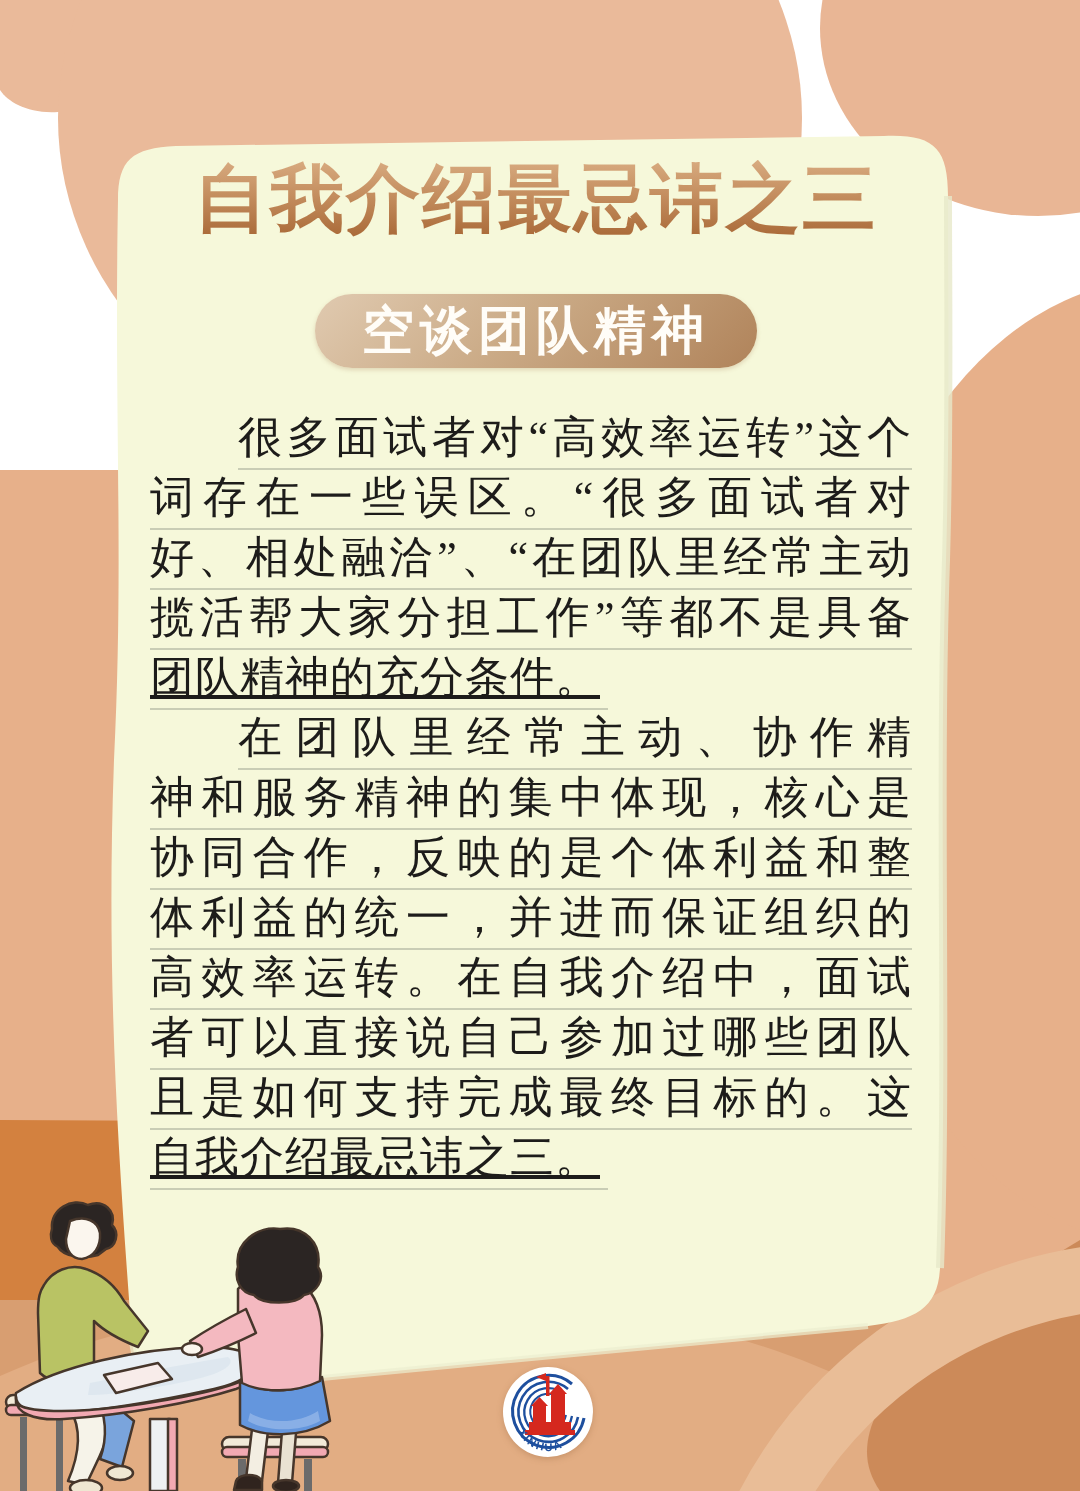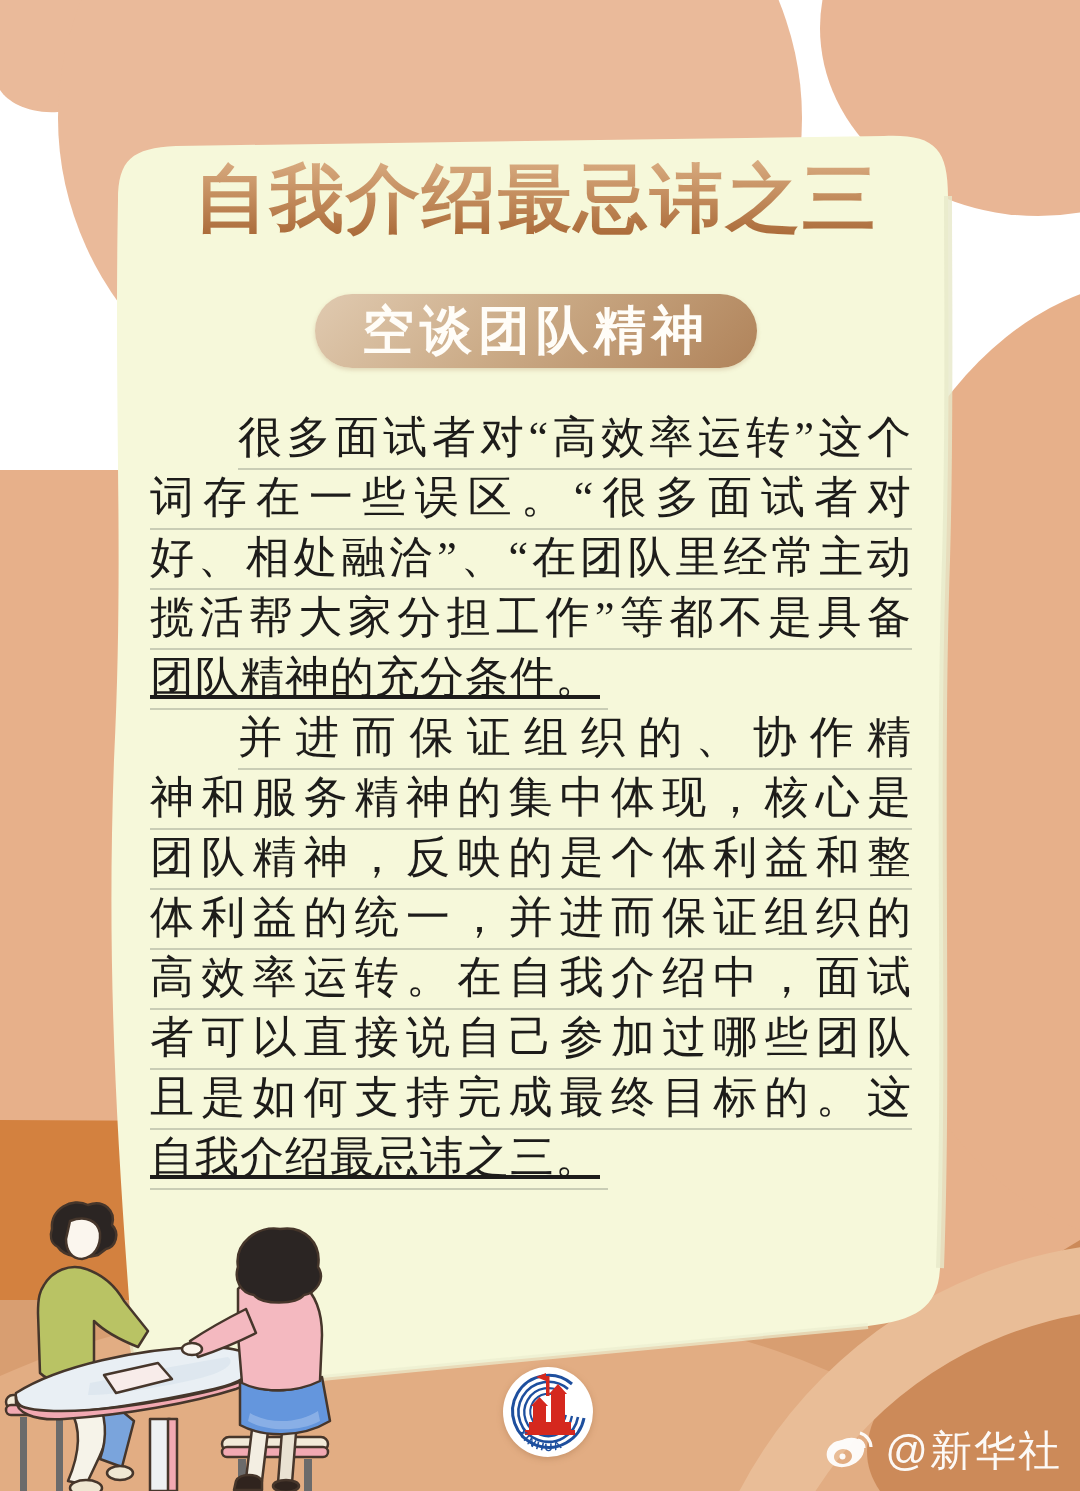--- a/index.html
+++ b/index.html
@@ -89,23 +89,23 @@
     </div>
     <div class="subtitle-pill">
       <span>空谈团队精神</span>
     </div>
     <div class="body-text" id="body-text">
         <div class="line first">很多面试者对“高效率运转”这个</div>
         <div class="line">词存在一些误区。“很多面试者对</div>
         <div class="line">好、相处融洽”、“在团队里经常主动</div>
         <div class="line">揽活帮大家分担工作”等都不是具备</div>
         <div class="line last">团队精神的充分条件。</div>
-        <div class="line first">并进而保证组织的、协作精</div>
+        <div class="line first">在团队里经常主动、协作精</div>
         <div class="line">神和服务精神的集中体现，核心是</div>
-        <div class="line">团队精神，反映的是个体利益和整</div>
+        <div class="line">协同合作，反映的是个体利益和整</div>
         <div class="line">体利益的统一，并进而保证组织的</div>
         <div class="line">高效率运转。在自我介绍中，面试</div>
         <div class="line">者可以直接说自己参加过哪些团队</div>
         <div class="line">且是如何支持完成最终目标的。这</div>
         <div class="line last">自我介绍最忌讳之三。</div>
       </div>
   </div>
 
   <svg class="illu-svg" width="352" height="306" viewBox="0 0 352 306" stroke-linejoin="round" stroke-linecap="round">
     <g stroke="#46362b" stroke-width="2.5">
@@ -165,24 +165,14 @@
         <rect x="49" y="28" width="14" height="28"></rect>
       <rect x="27" y="56" width="42" height="8"></rect>
       <rect x="23" y="64" width="50" height="5"></rect>
     </g>
     <path id="xh-arc" d="M14,60 A33,33 0 0 0 78,60" fill="none"></path>
     <text font-size="11" font-weight="bold" fill="#1e4f9e" letter-spacing="2" font-family="Liberation Sans, sans-serif">
       <textPath href="#xh-arc" startOffset="6">XINHUA</textPath>
     </text>
   </svg>
 
-  <div class="watermark">
-    <svg width="54" height="48" viewBox="0 0 54 48">
-      <path fill-rule="evenodd" fill="#ffffff" d="M21,13 C33,7 45,13 43,24 C41,36 25,43 14,39 C4,35 3,23 11,17 C14,14 17,14 21,13 Z
-               M22,22 C17,22 13,26 13,30 C13,34 17,37 22,37 C27,37 31,33 31,29 C31,25 27,22 22,22 Z"></path>
-      <circle cx="21.5" cy="29.5" r="3" fill="#ffffff"></circle>
-      <path d="M37,13 A8,8 0 0 1 43,21" stroke="#ffffff" stroke-width="3.2" fill="none"></path>
-      <path d="M39,6 A15,15 0 0 1 50,20" stroke="#ffffff" stroke-width="3.2" fill="none"></path>
-    </svg>
-    <span>@新华社</span>
-  </div>
 
 </div>
 
 </body></html>

